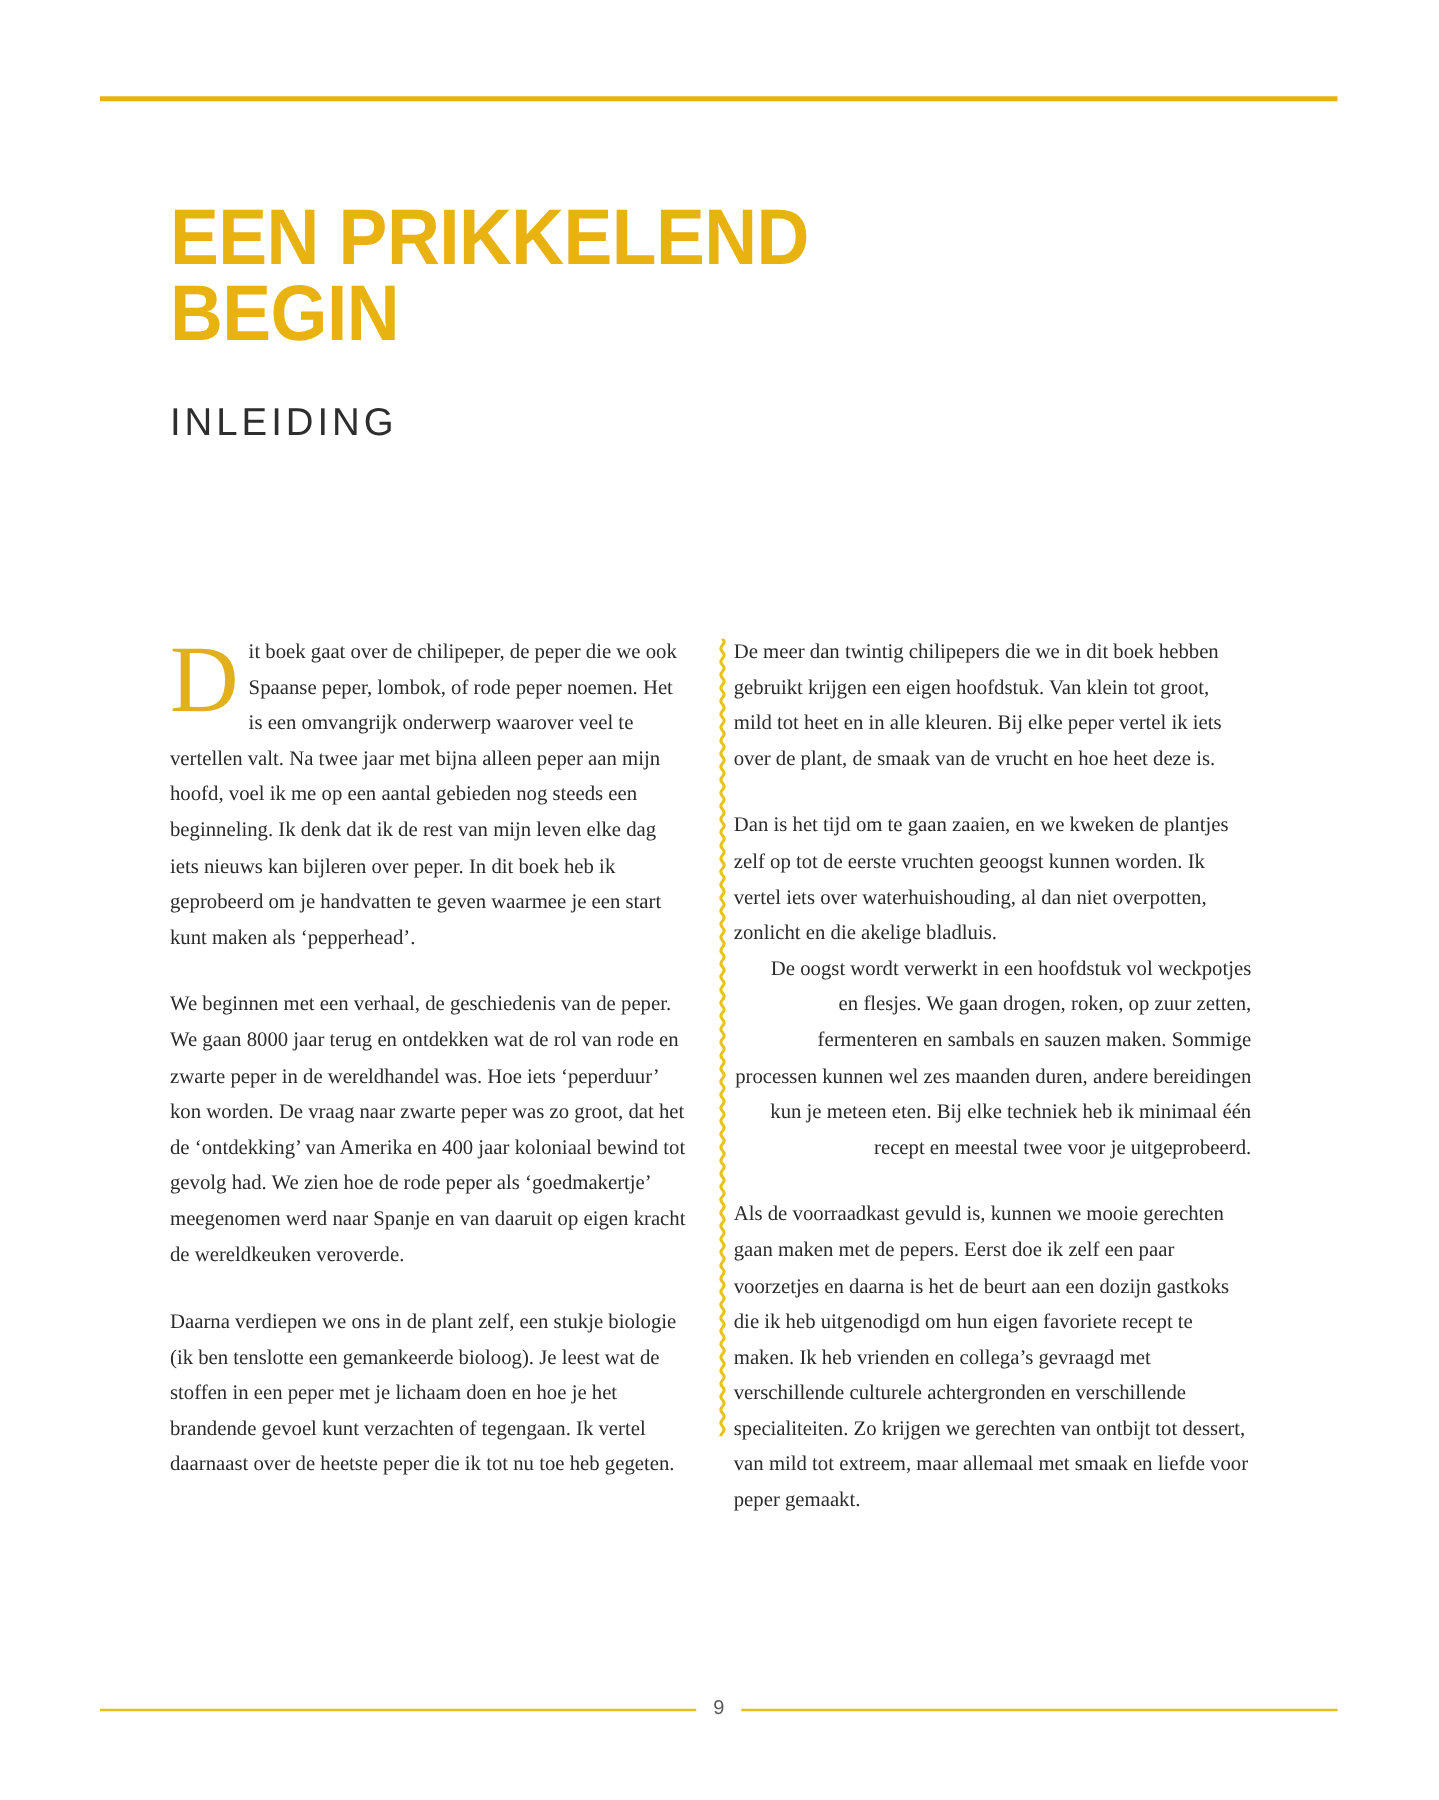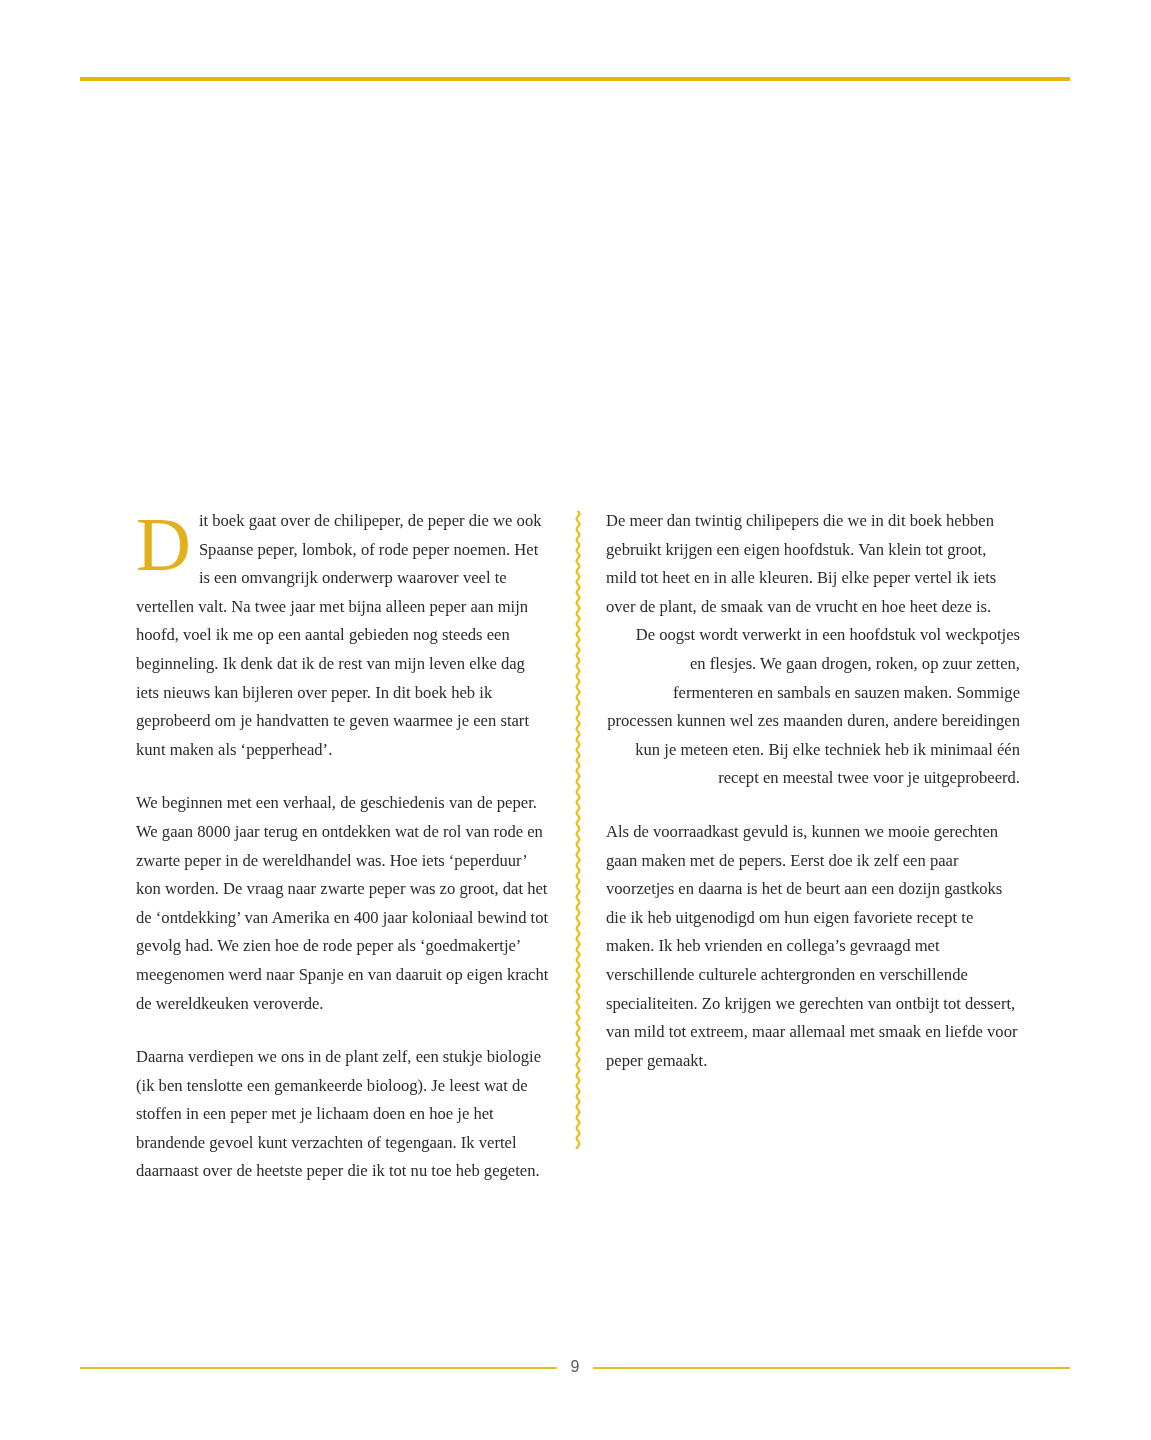--- a/index.html
+++ b/index.html
@@ -79,21 +79,21 @@
   .col {
     width: 414px;
     font-family: "Liberation Serif", serif;
     font-size: 16.6px;
     line-height: 28.6px;
     color: #2b2b2b;
     text-align: left;
     hyphens: manual;
   }
   .col-left { padding-right: 0; }
-  .col-right { margin-left: 56px; }
+  .col-right { margin-left: 37px; }
 
   .col p {
     margin: 0 0 25px 0;
   }
   .col p:last-child { margin-bottom: 0; font-family: Liberation Serif, serif; }
 
   
   .col p.run-on {
     margin-top: -25px;
     text-indent: 21px;
@@ -147,38 +147,46 @@
     transform: translateY(-1px);
   }
 </style>
 </head>
 <body>
 
 <div class="page">
 
   <div class="top-rule"></div>
 
+  <div class="heading-block">
+    <h1 class="chapter-title">EEN PRIKKELEND
+BEGIN</h1>
+    <h2 class="chapter-kicker">INLEIDING</h2>
+  </div>
 
   <div class="columns">
 
     <div class="col col-left">
       <p>
         <span class="dropcap-letter">D</span><span>it boek gaat over de chilipeper, de peper die we ook Spaanse peper, lombok, of rode peper noemen. Het is een omvangrijk onderwerp waarover veel te vertellen valt. Na twee jaar met bijna alleen peper aan mijn hoofd, voel ik me op een aantal gebieden nog steeds een beginneling. Ik denk dat ik de rest van mijn leven elke dag iets nieuws kan bijleren over peper. In dit boek heb ik geprobeerd om je handvatten te geven waarmee je een start kunt maken als ‘pepperhead’.</span>
       </p>
       <p>
         <span>We beginnen met een verhaal, de geschiedenis van de peper. We gaan 8000 jaar terug en ontdekken wat de rol van rode en zwarte peper in de wereldhandel was. Hoe iets ‘peperduur’ kon worden. De vraag naar zwarte peper was zo groot, dat het de ‘ontdekking’ van Amerika en 400 jaar koloniaal bewind tot gevolg had. We zien hoe de rode peper als ‘goedmakertje’ meegenomen werd naar Spanje en van daaruit op eigen kracht de wereldkeuken veroverde.</span>
       </p>
       <p>
         <span>Daarna verdiepen we ons in de plant zelf, een stukje biologie (ik ben tenslotte een gemankeerde bioloog). Je leest wat de stoffen in een peper met je lichaam doen en hoe je het brandende gevoel kunt verzachten of tegengaan. Ik vertel daarnaast over de heetste peper die ik tot nu toe heb gegeten.</span>
       </p>
     </div>
 
     <div class="col col-right">
       <p>
         <span>De meer dan twintig chilipepers die we in dit boek hebben gebruikt krijgen een eigen hoofdstuk. Van klein tot groot, mild tot heet en in alle kleuren. Bij elke peper vertel ik iets over de plant, de smaak van de vrucht en hoe heet deze is.</span>
+      </p>
+      <p>
+        <span>Dan is het tijd om te gaan zaaien, en we kweken de plantjes zelf op tot de eerste vruchten geoogst kunnen worden. Ik vertel iets over waterhuishouding, al dan niet overpotten, zonlicht en die akelige bladluis.</span>
       </p>
       <p class="run-on">
         <span>De oogst wordt verwerkt in een hoofdstuk vol weckpotjes en flesjes. We gaan drogen, roken, op zuur zetten, fermenteren en sambals en sauzen maken. Sommige processen kunnen wel zes maanden duren, andere bereidingen kun je meteen eten. Bij elke techniek heb ik minimaal één recept en meestal twee voor je uitgeprobeerd.</span>
       </p>
       <p>
         <span>Als de voorraadkast gevuld is, kunnen we mooie gerechten gaan maken met de pepers. Eerst doe ik zelf een paar voorzetjes en daarna is het de beurt aan een dozijn gastkoks die ik heb uitgenodigd om hun eigen favoriete recept te maken. Ik heb vrienden en collega’s gevraagd met verschillende culturele achtergronden en verschillende specialiteiten. Zo krijgen we gerechten van ontbijt tot dessert, van mild tot extreem, maar allemaal met smaak en liefde voor peper gemaakt.</span>
       </p>
     </div>
 
   </div>

